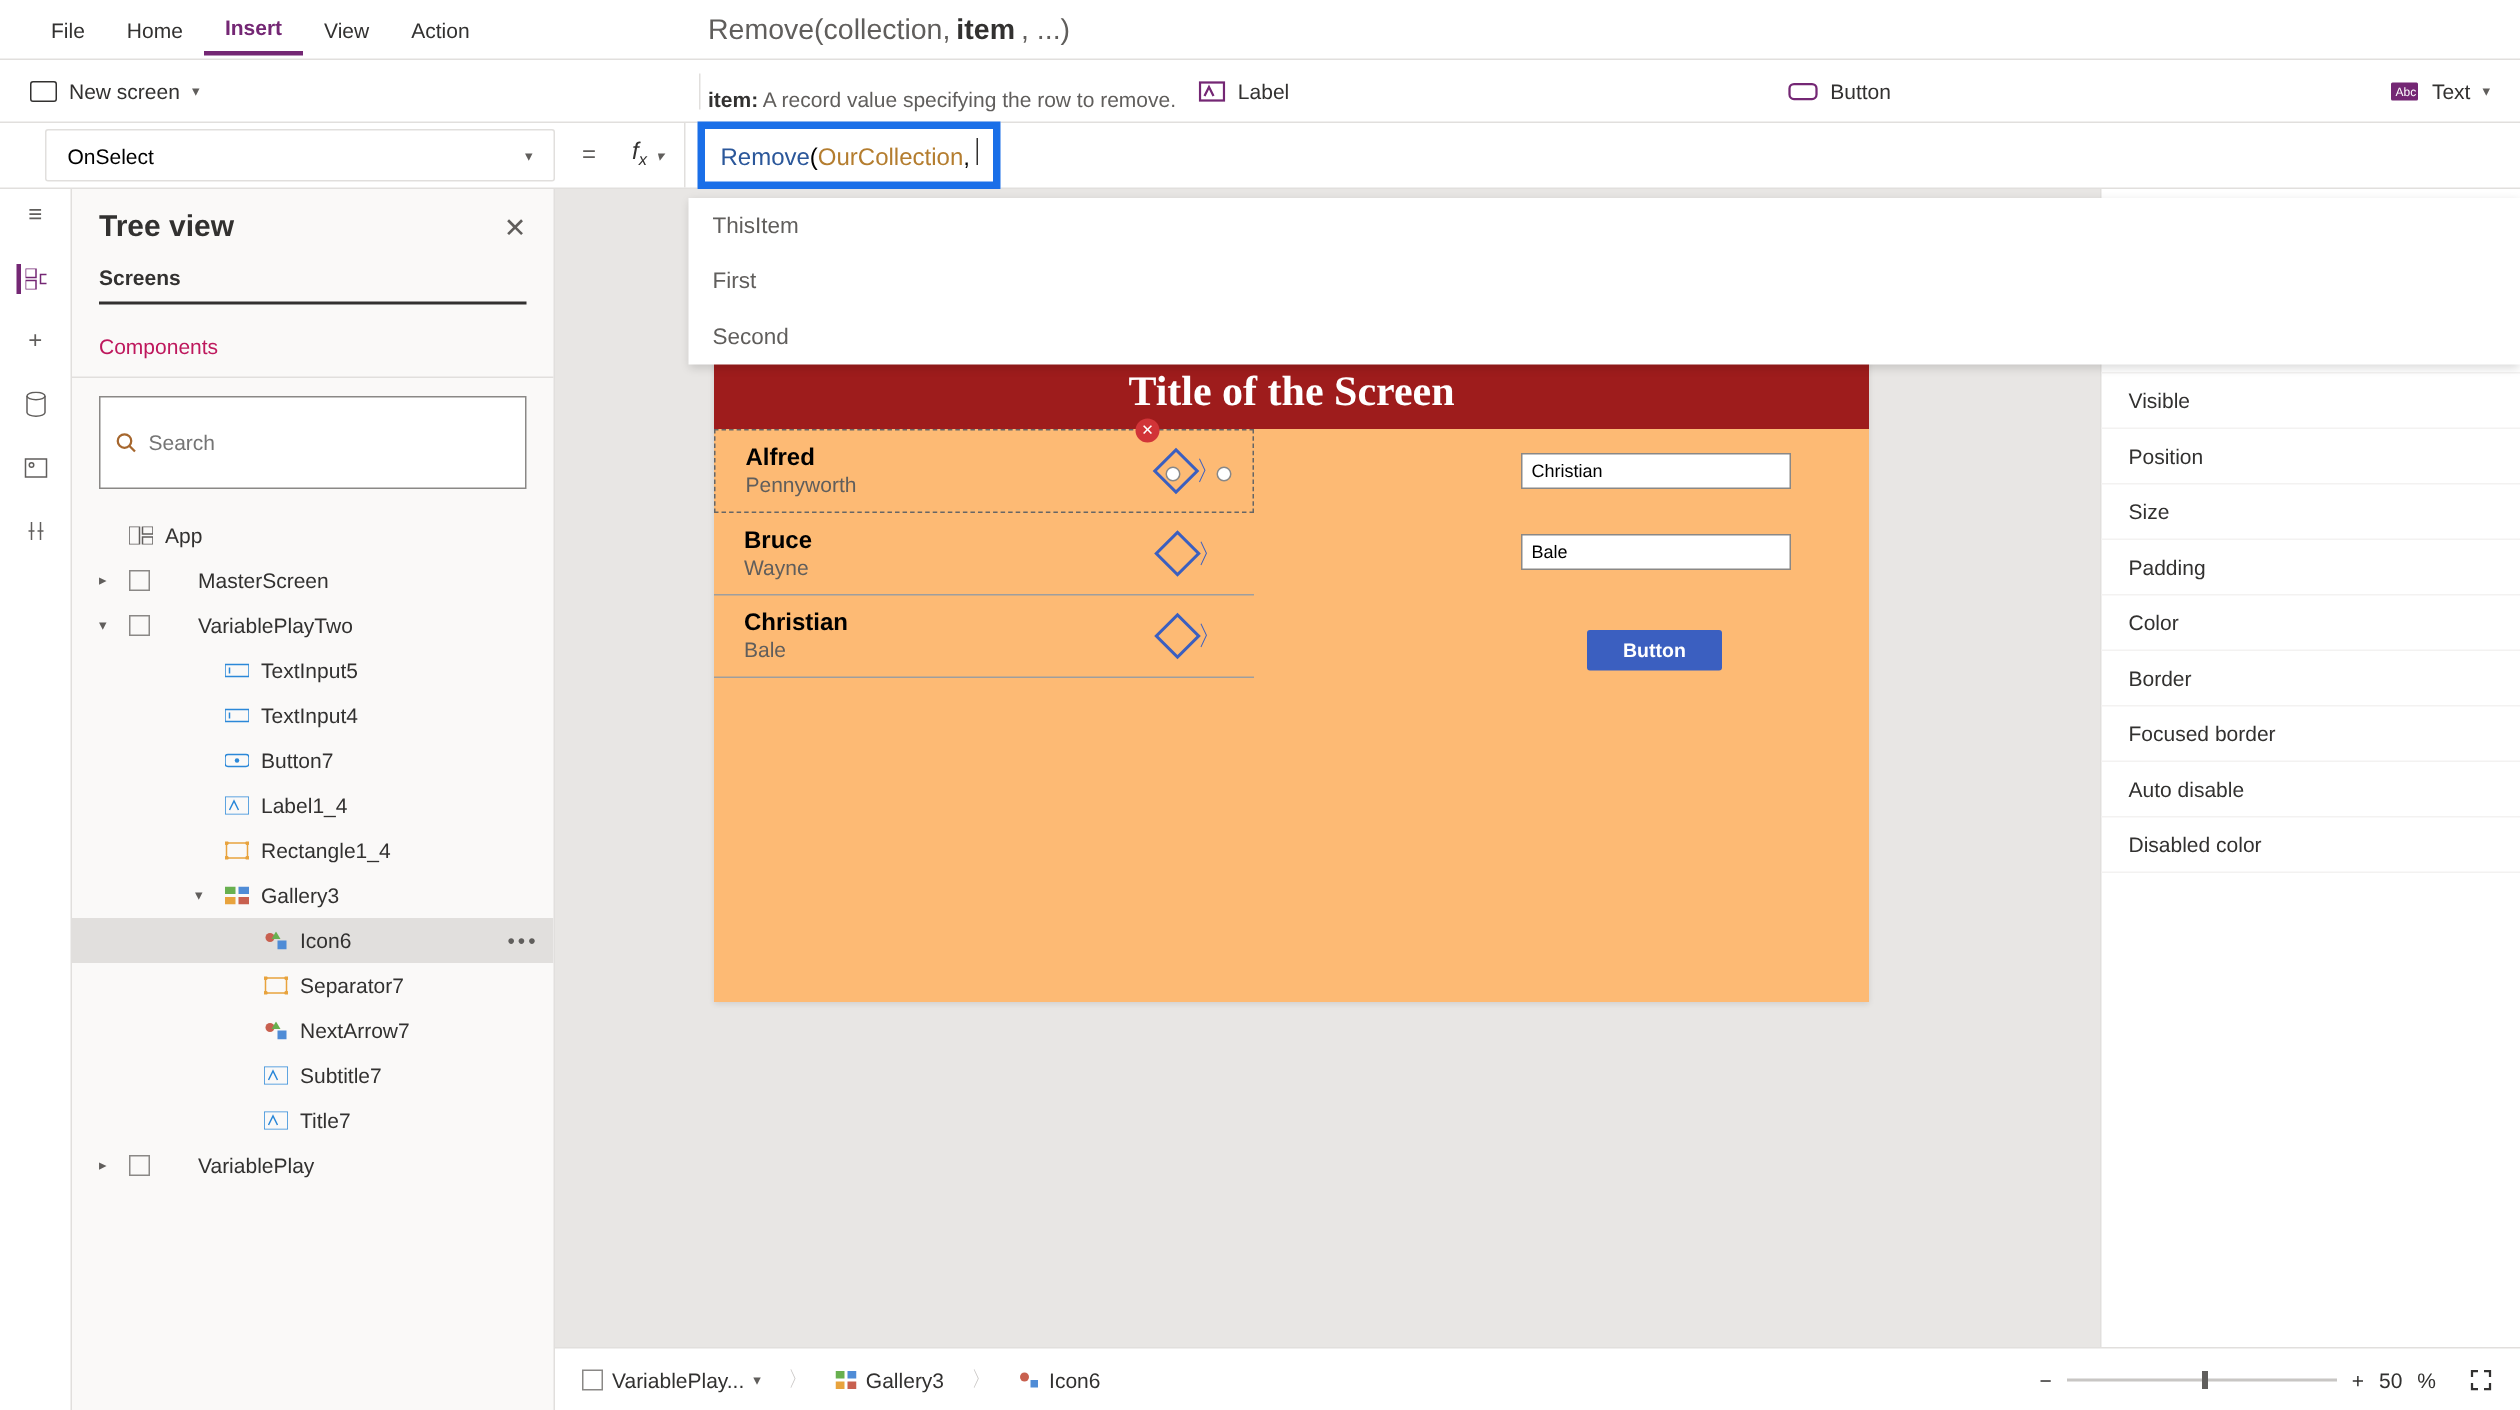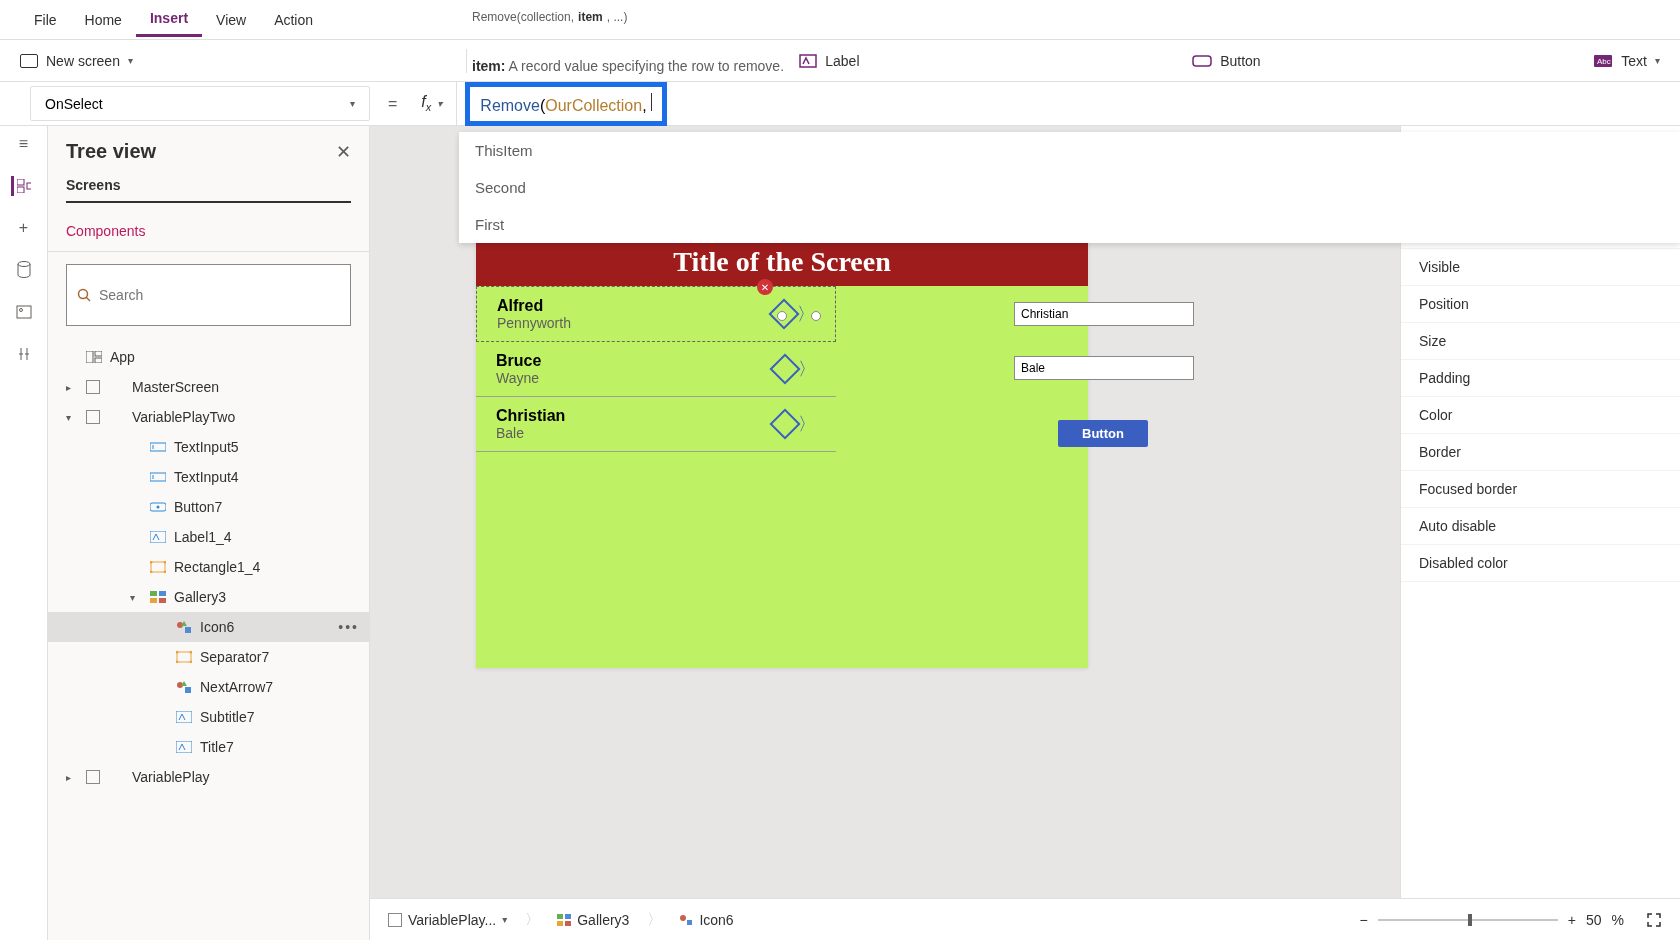--- a/index.html
+++ b/index.html
@@ -20,21 +20,21 @@
 .formula-row { display: flex; align-items: stretch; height: 44px; background: #fff; border-bottom: 1px solid #e1dfdd; }
 .property-select { width: 340px; display: flex; align-items: center; justify-content: space-between; padding: 0 14px; border: 1px solid #e1dfdd; margin: 4px 8px 4px 30px; border-radius: 2px; font-size: 14px; }
 .equals { display: flex; align-items: center; padding: 0 10px; font-size: 16px; color: #605e5c; }
 .fx { display: flex; align-items: center; padding: 0 14px; font-style: italic; font-size: 16px; color: #323130; gap:6px;}
 .formula-input-wrap { flex: 1; display: flex; align-items: center; border-left: 1px solid #e1dfdd; padding-left: 8px; position: relative; }
 .formula-highlight { border: 5px solid #1a6fe8; padding: 6px 10px; font-family: Consolas, monospace; font-size: 16px; background:#fff; }
 .tok-fn { color: #2b579a; }
 .tok-col { color: #b47d2f; }
 
 
-.signature-bar { position: absolute; left: 472px; top: 10px; font-size: 12px; color: #605e5c; display:flex; gap:4px; align-items:center;justify-content:space-between;}
+.signature-bar { position: absolute; left: 472px; top: 10px; font-size: 19px; color: #605e5c; display:flex; gap:4px; align-items:center;justify-content:space-between;}
 .signature-bar .bold { font-weight: 700; color:#323130; }
 .hint-bar { position: absolute; left: 472px; top: 58px; font-size: 14px; color: #605e5c; }
 .hint-bar .bold { font-weight: 700; color:#323130; }
 
 
 .autocomplete { position: absolute; left: 459px; top: 132px; width: 1221px; background: #fff; box-shadow: 0 2px 6px rgba(0,0,0,.15); z-index: 50; }
 .ac-item { padding: 10px 16px; font-size: 15px; color: #605e5c; cursor: pointer; }
 
 
 .left-rail { position: absolute; left: 0; top: 126px; width: 48px; height: calc(100% - 126px); background: #fff; border-right: 1px solid #e1dfdd; display: flex; flex-direction: column; align-items: center; padding-top: 8px; gap: 22px; }
@@ -55,21 +55,21 @@
 .tree-item.selected { background: #e1dfdd; }
 .tree-chev { width: 12px; font-size: 10px; color: #605e5c; }
 .tree-check { width: 14px; height: 14px; border: 1px solid #8a8886; }
 .tree-icon { width: 16px; height: 12px; display:inline-block;}
 .tree-more { margin-left: auto; color: #605e5c; letter-spacing:2px; }
 .indent-2 { padding-left: 82px; }
 .indent-3 { padding-left: 108px; }
 
 
 .canvas { position: absolute; left: 370px; top: 126px; right: 280px; bottom: 42px; background: #e8e6e4; }
-.canvas-inner { position: absolute; left: 106px; top: 112px; width: 612px; height: 430px; background: #bef264; box-shadow: 0 1px 4px rgba(0,0,0,.1); }
+.canvas-inner { position: absolute; left: 106px; top: 112px; width: 770px; height: 430px; background: #fdba74; box-shadow: 0 1px 4px rgba(0,0,0,.1); }
 .screen-title { background: #9e1c1c; color: #fff; text-align: center; font-size: 28px; font-weight: 700; padding: 8px; font-family: Georgia, serif; }
 .gallery-row { display: flex; align-items: center; justify-content: space-between; padding: 10px 20px; border-bottom: 1px solid #9e9e9e; width: 360px; }
 .gallery-row.sel { border: 1px dashed #666; position:relative; }
 .gname { font-weight: 700; font-size: 16px; }
 .gsub { font-size: 14px; color: #605e5c; }
 .arrow-icon { display: flex; align-items: center; gap: 2px; }
 .diamond { width: 22px; height: 22px; border: 2px solid #3b5fc0; transform: rotate(45deg); }
 .chev-r { font-size: 18px; color: #3b5fc0; }
 .del-badge { position: absolute; top: -8px; right: 62px; width:16px; height:16px; background:#d13438; border-radius:50%; color:#fff; font-size:10px; display:flex; align-items:center; justify-content:center;}
 .sel-handles { position:absolute; top:14px; right:14px; width:44px; height:30px; }
@@ -166,22 +166,22 @@
     </div>
   <div class="formula-input-wrap">
     <span class="formula-highlight">
       <span class="tok-fn">Remove</span><span>(</span><span class="tok-col">OurCollection</span><span>, </span><span style="border-left:1.5px solid #323130; height:18px; display:inline-block;"></span>
     </span>
   </div>
 </div>
 
 <div class="autocomplete">
   <div class="ac-item">ThisItem</div>
+  <div class="ac-item">First</div>
   <div class="ac-item">Second</div>
-  <div class="ac-item">First</div>
 </div>
 
 <div class="cursor">
     <svg viewBox="0 0 12 18">
       <path d="M1 1 L1 13 L4 10 L6 15 L8 14 L6 9 L10 9 Z" fill="#fff" stroke="#000" stroke-width="1"></path>
     </svg>
   </div>
 
 <div class="left-rail">
   <div class="rail-icon">≡</div>

